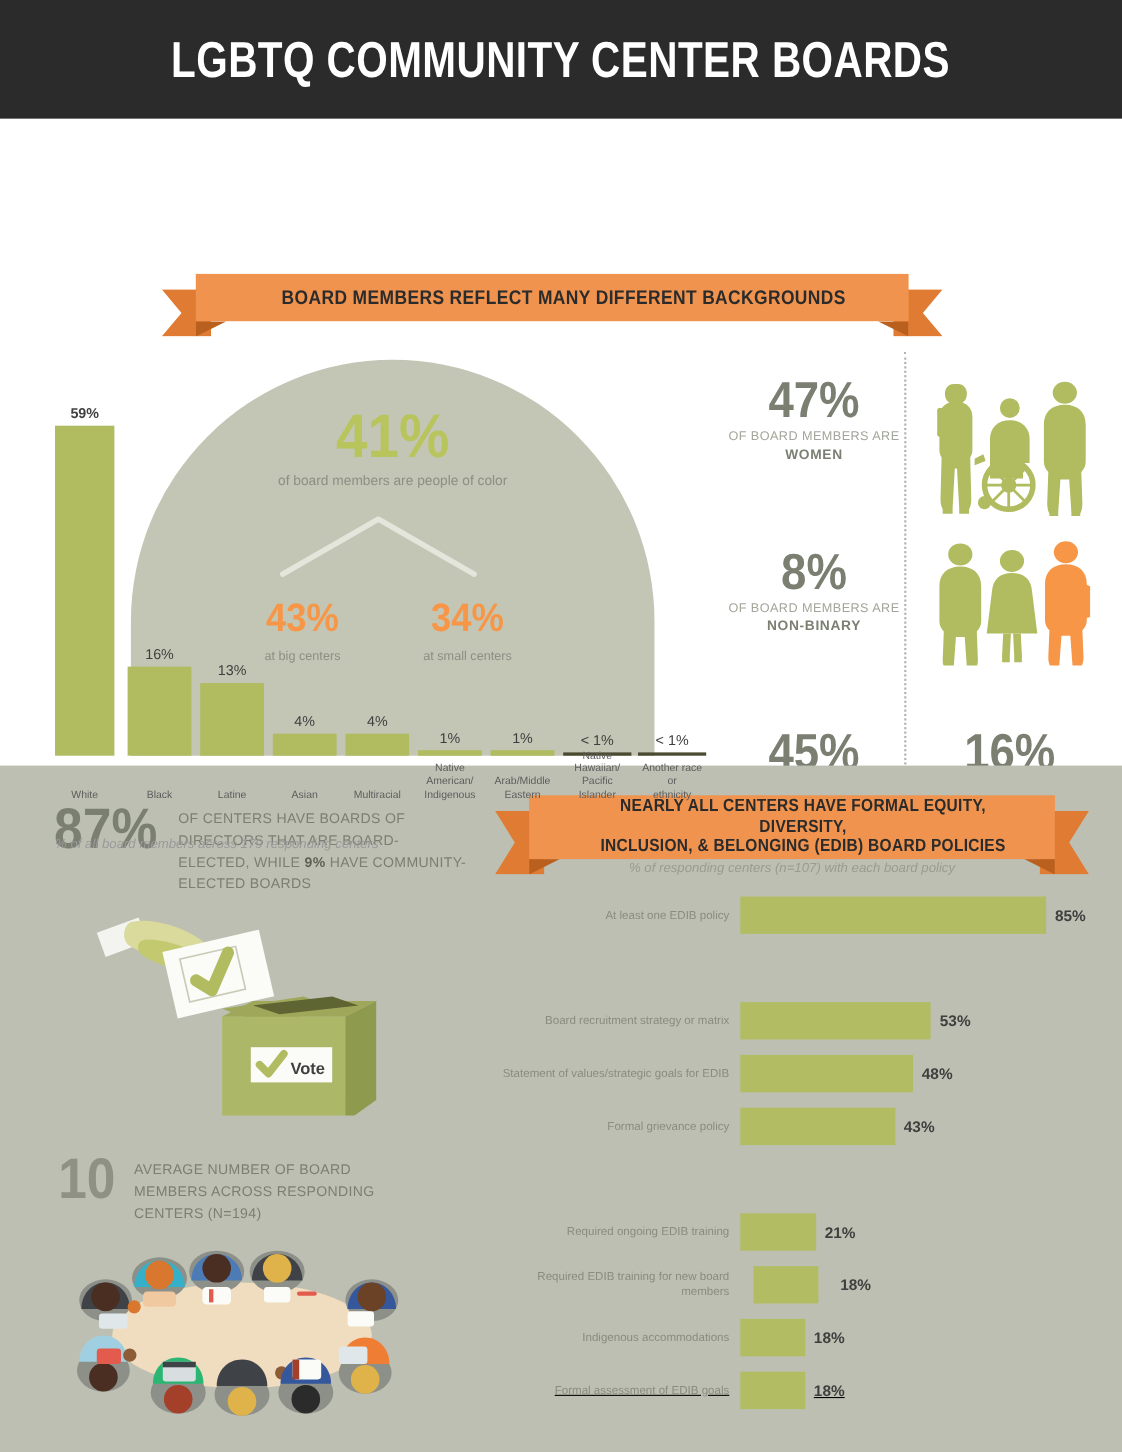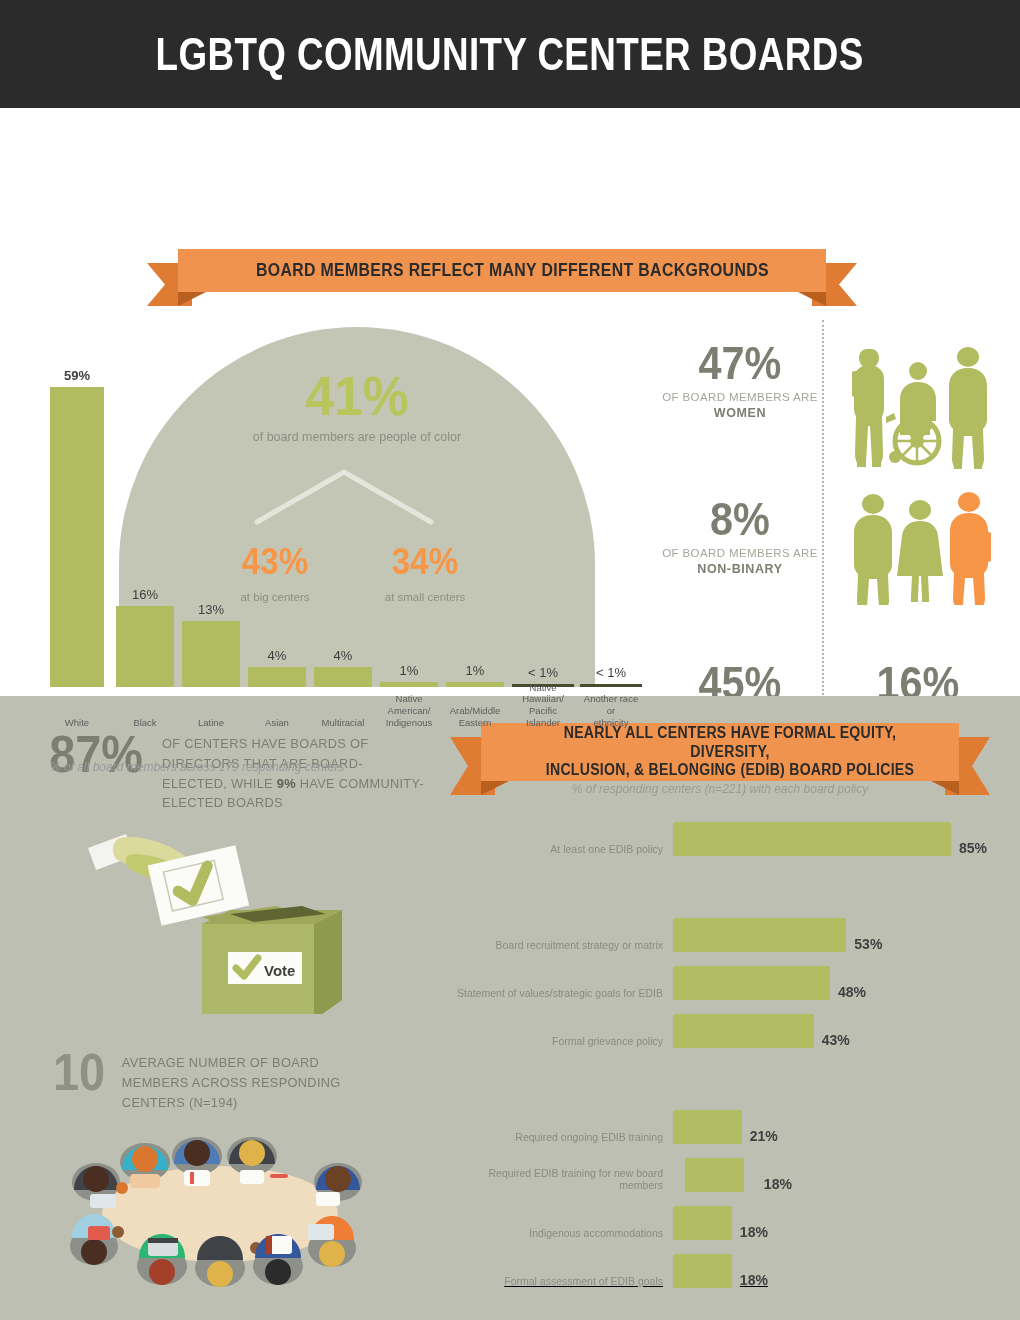--- a/index.html
+++ b/index.html
@@ -262,21 +262,21 @@
   }
 
   #edib-chart {
     position:absolute;
     left:445px; top:112px;
     width:560px; height:500px;
   }
   .edib-row {
     position:absolute;
     left:0; width:560px; height:48px;
-    display:flex; align-items:flex-end;
+    display:flex; align-items:center;
   }
   .edib-lbl {
     width:228px;
     text-align:right;
     padding-right:10px;
     font-size:10.5px;
     color:#8a8c80;
     line-height:1.2;
   }
   .edib-bar {
@@ -551,21 +551,21 @@
   </svg>
 
   <div id="ribbon2-tailL" class="ribbon-tail"></div>
   <div id="ribbon2-tailR" class="ribbon-tail"></div>
   <div id="ribbon2-foldL" class="ribbon-fold"></div>
   <div id="ribbon2-foldR" class="ribbon-fold"></div>
   <div id="ribbon2" class="ribbon-bar">
     <span class="ribbon-text"><span>NEARLY ALL CENTERS HAVE FORMAL EQUITY, DIVERSITY,</span><br><span>INCLUSION, &amp; BELONGING (EDIB) BOARD POLICIES</span></span>
   </div>
 
-  <div id="edib-note">% of responding centers (n=221) with each board policy</div>
+  <div id="edib-note">% of responding centers (n=107) with each board policy</div>
 
   <div id="edib-chart">
       <div class="edib-row" style="top: 0px;">
         <div class="edib-lbl">At least one EDIB policy</div>
         <div class="edib-bar" style="width: 278px;"></div>
         <div class="edib-val">85%</div>
       </div>
       <div class="edib-row" style="top: 96px;">
         <div class="edib-lbl">Board recruitment strategy or matrix</div>
         <div class="edib-bar" style="width: 173.341px;"></div>

